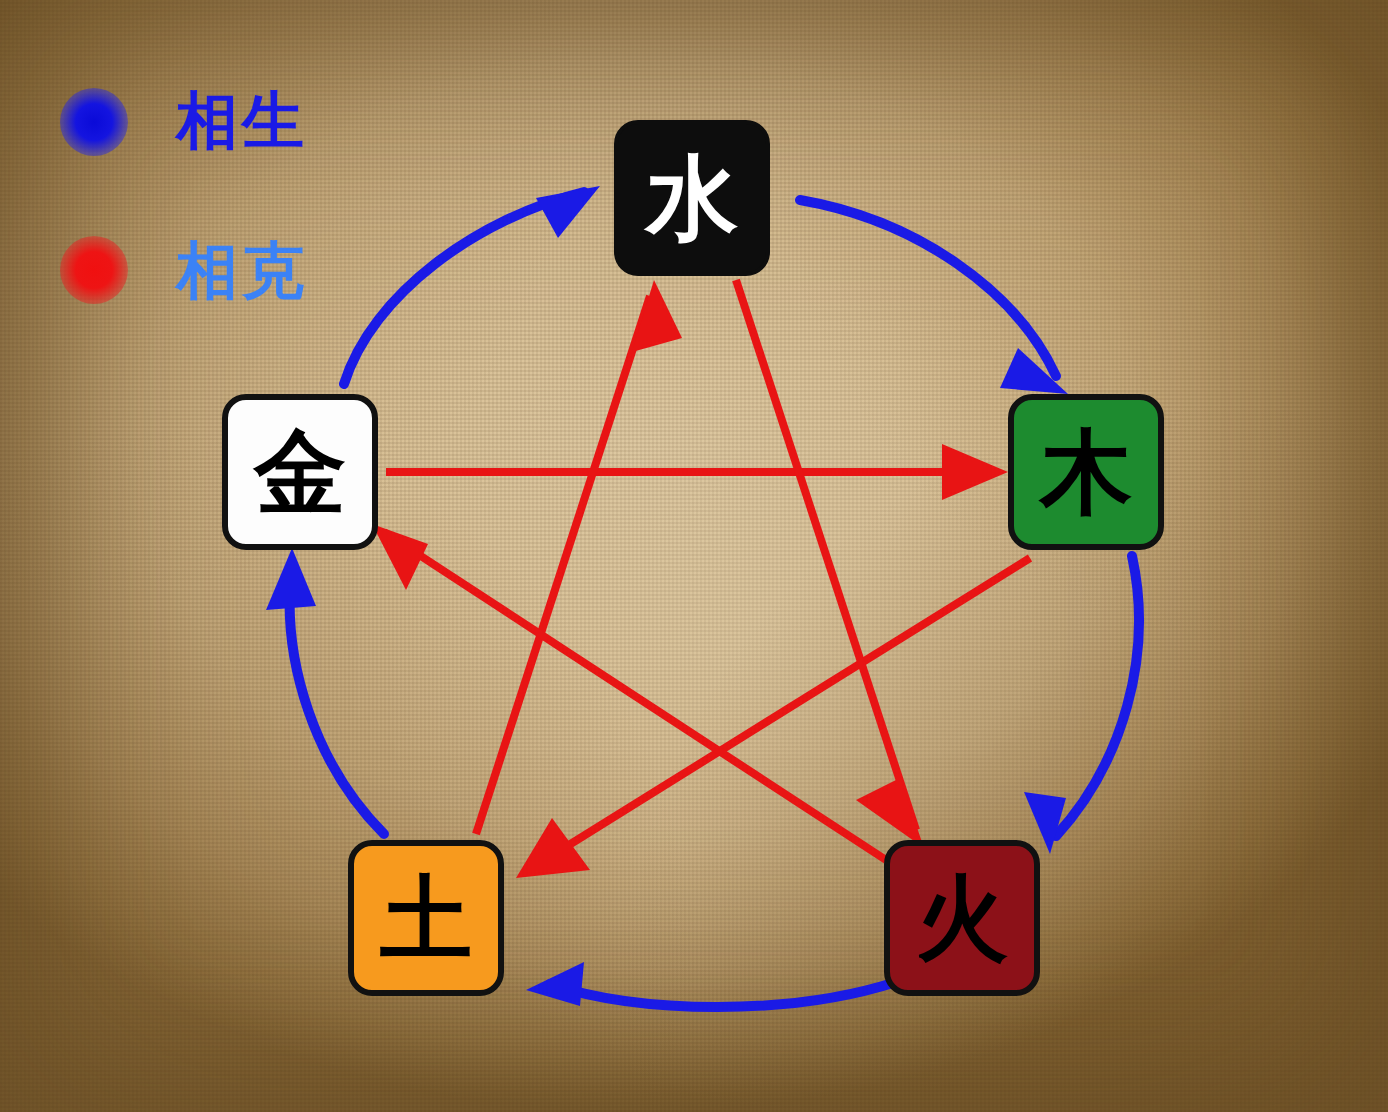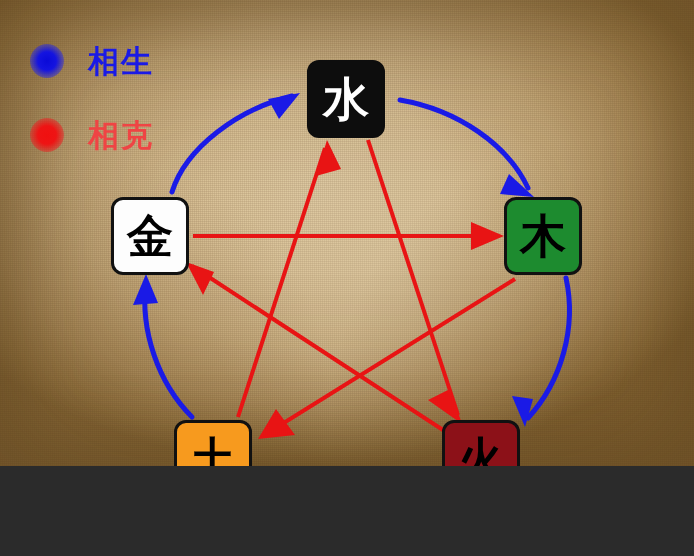--- a/index.html
+++ b/index.html
@@ -3,21 +3,21 @@
 <meta charset="utf-8">
 <style>
   html, body {
     margin: 0;
     padding: 0;
     background: #2b2b2b;
   }
   #stage {
     position: relative;
     width: 694px;
-    height: 466px;
+    height: 556px;
     overflow: hidden;
     font-family: "DejaVu Sans", "Liberation Sans", sans-serif;
     user-select: none;
   }
   
   #bg-base {
     position: absolute;
     inset: 0;
     background:
       radial-gradient(ellipse 62% 60% at 46% 40%,
@@ -73,21 +73,21 @@
     background: radial-gradient(circle at 50% 50%, #f01010 0%, #ee1414 38%, rgba(235,30,30,.55) 66%, rgba(230,50,50,0) 100%);
   }
   .legend-label {
     margin-left: 24px;
     font-size: 31px;
     font-weight: bold;
     letter-spacing: 2px;
     line-height: 1;
   }
   .legend-label.blue { color: #1a1ae6; }
-  .legend-label.red  { color: #ef4444; font-family: Liberation Serif, serif; }
+  .legend-label.red  { color: #3b82f6; font-family: Liberation Serif, serif; }
 
   
   .node {
     position: absolute;
     width: 78px;
     height: 78px;
     border-radius: 12px;
     display: flex;
     align-items: center;
     justify-content: center;

